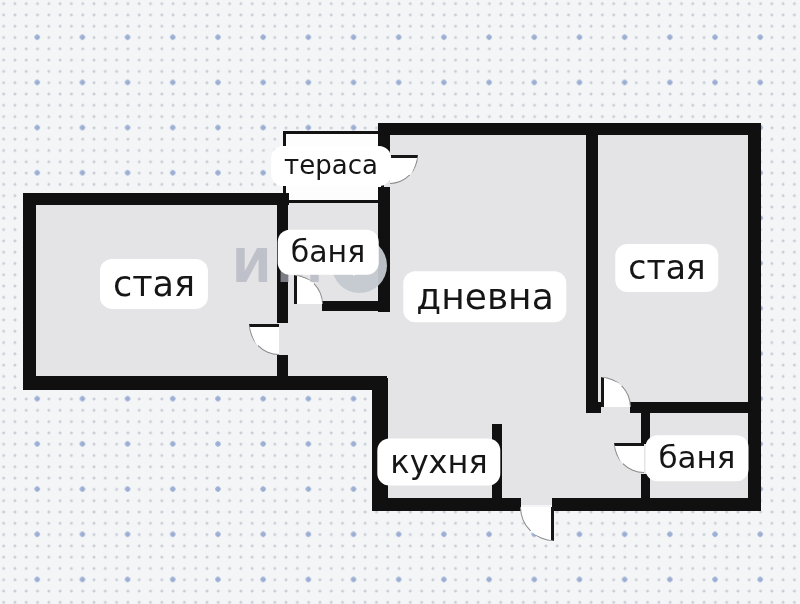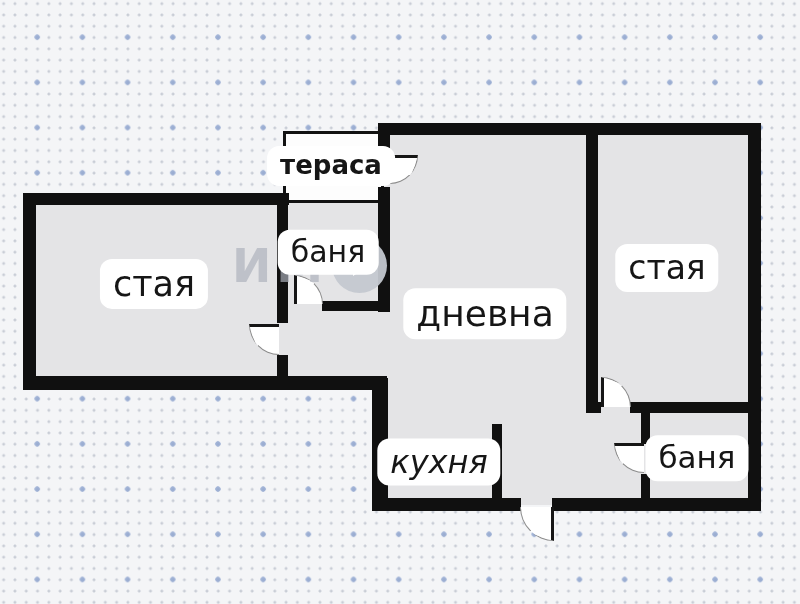--- a/index.html
+++ b/index.html
@@ -91,21 +91,21 @@
   <div class="door d5 z4" style="left:614px;top:443px;width:30px;height:30px;"></div>
   <div class="door d6 z4" style="left:520px;top:507px;width:34px;height:34px;"></div>
 
   <div class="watermark">
     <span>ИМ</span>
     <span class="wm-circle">
         <span class="wm-arrow"></span>
       </span>
   </div>
 
-  <div class="rlabel" style="left:331px;top:166px;font-size:26px;font-weight:bold;">тераса</div>
+  <div class="rlabel" style="left:331px;top:166px;font-size:26px;">тераса</div>
   <div class="rlabel" style="left:328px;top:252px;font-size:30px;">баня</div>
   <div class="rlabel" style="left:154px;top:284px;font-size:35px;">стая</div>
-  <div class="rlabel" style="left:485px;top:314px;font-size:36px;">дневна</div>
+  <div class="rlabel" style="left:485px;top:297px;font-size:36px;">дневна</div>
   <div class="rlabel" style="left:667px;top:268px;font-size:33px;">стая</div>
-  <div class="rlabel" style="left:439px;top:462px;font-size:32px;font-style:italic;">кухня</div>
+  <div class="rlabel" style="left:439px;top:462px;font-size:32px;">кухня</div>
   <div class="rlabel" style="left:697px;top:458px;font-size:31px;">баня</div>
 
 </div>
 
 </body></html>

